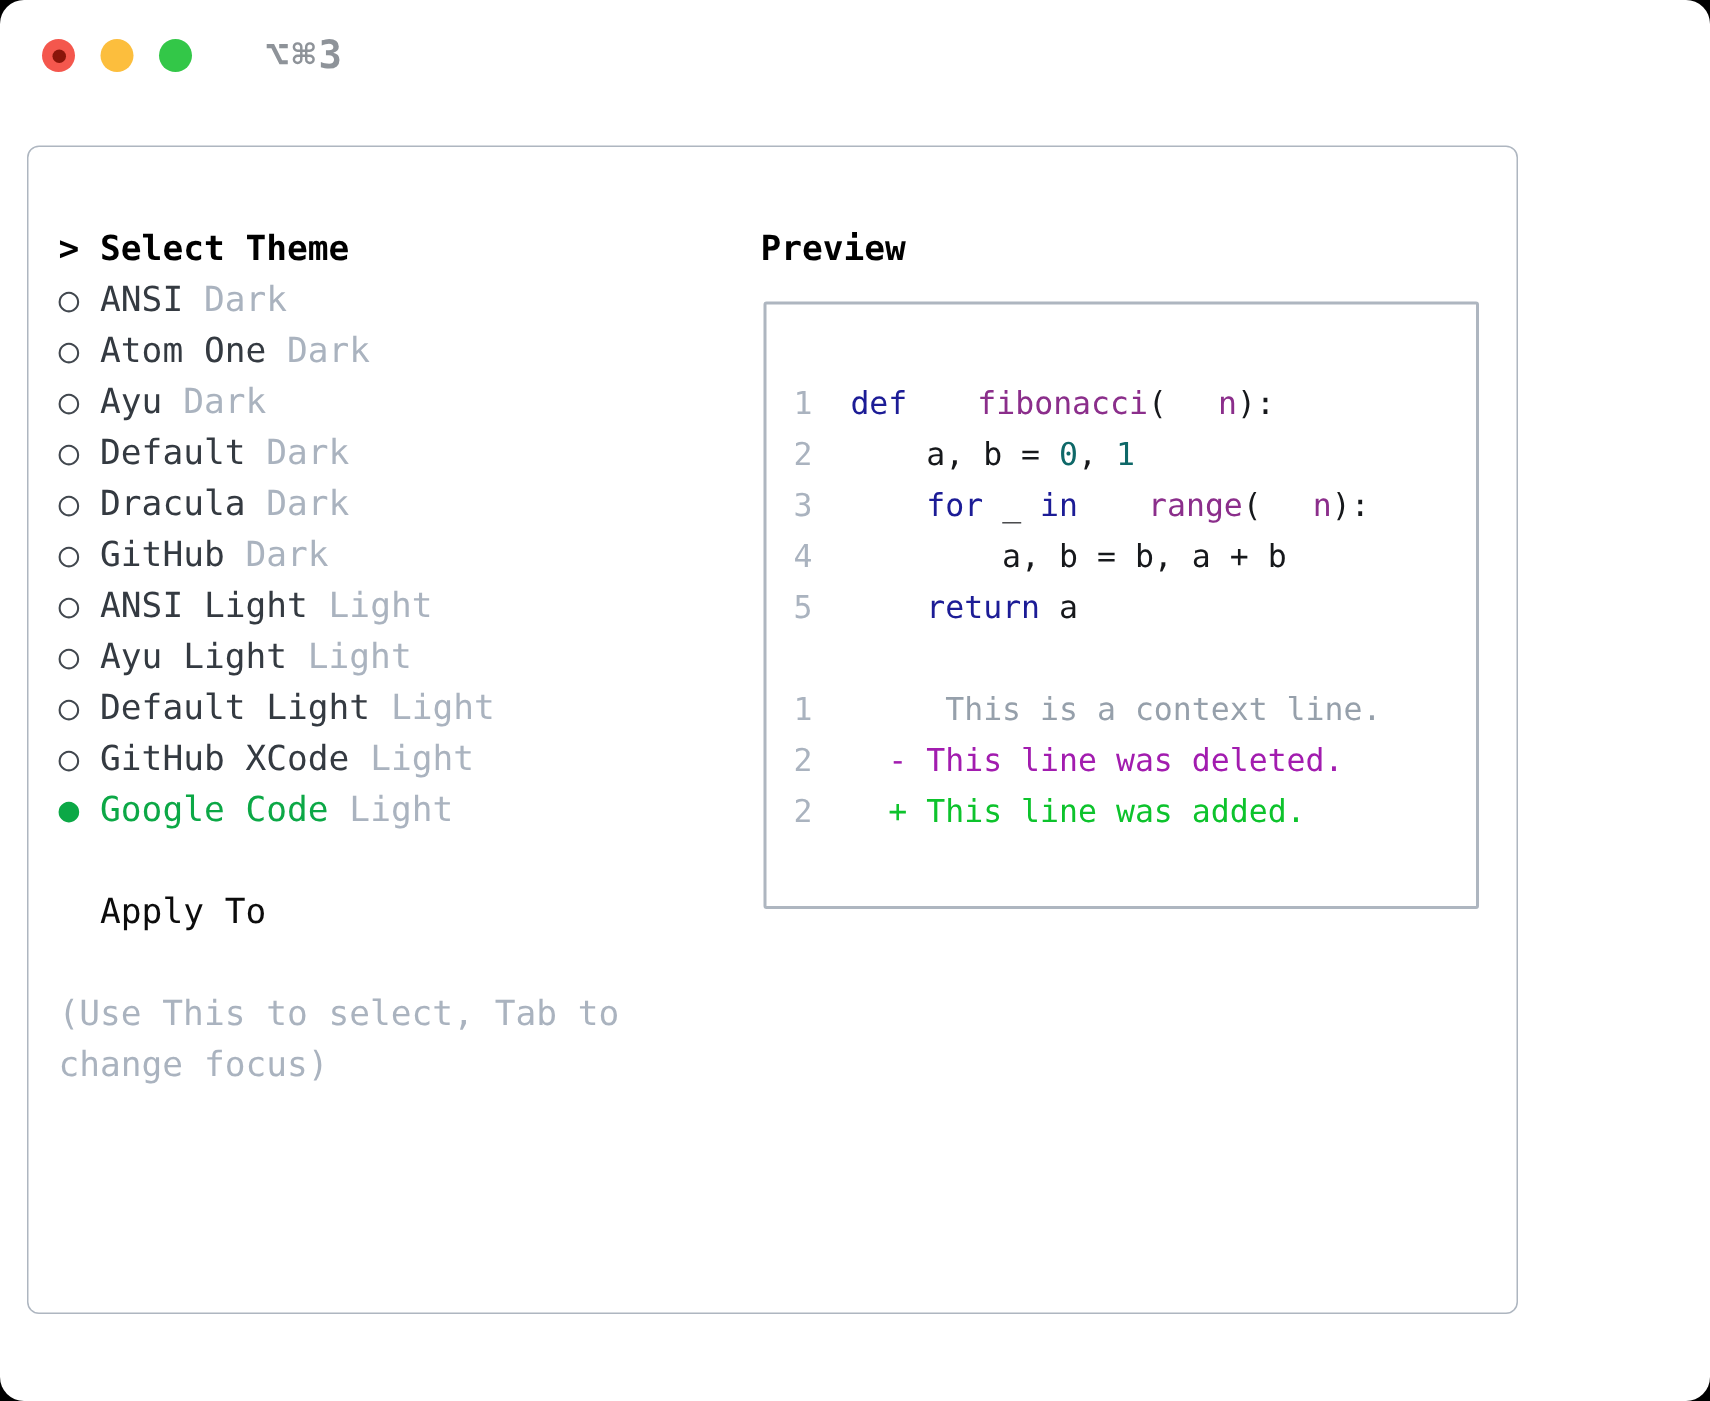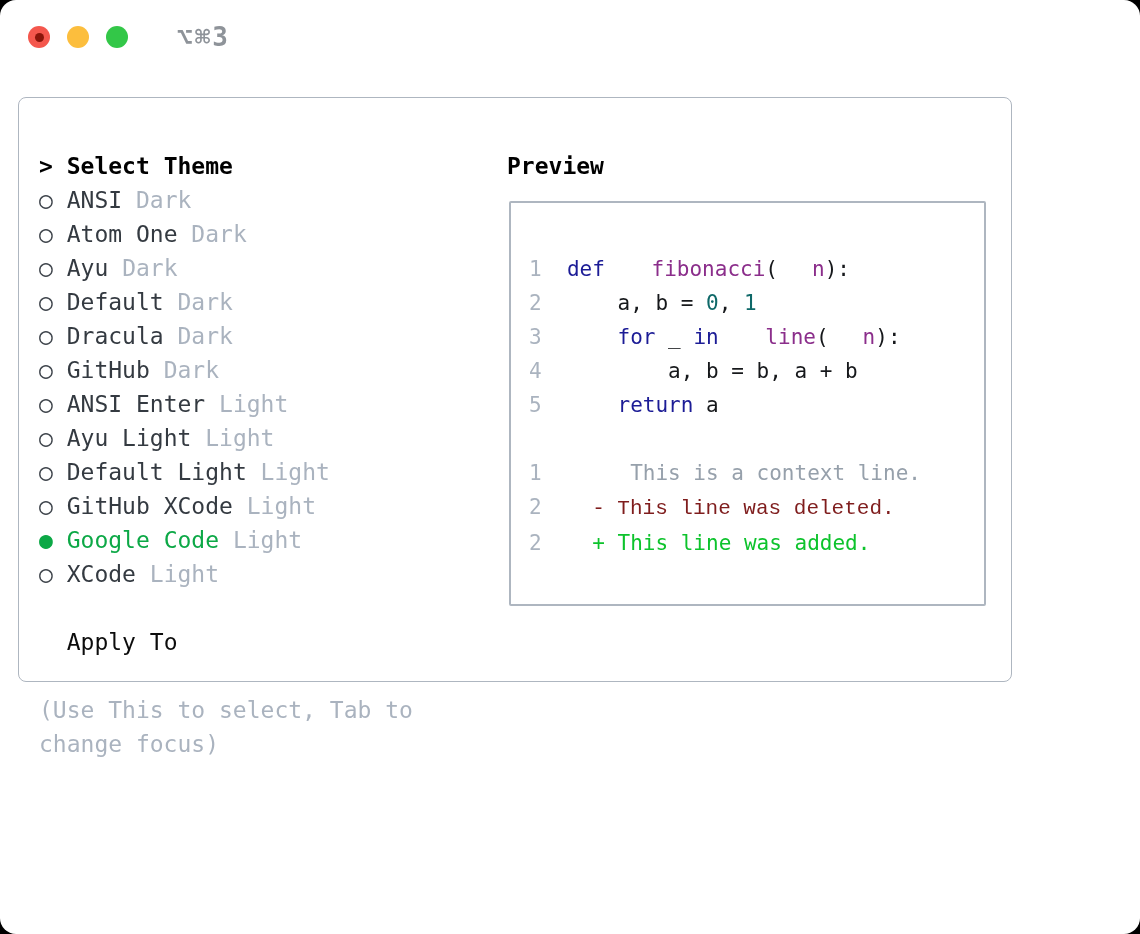--- a/index.html
+++ b/index.html
@@ -9,21 +9,21 @@
   
   .titlebar{position:absolute;left:0;top:0;width:100%;height:74px;display:flex;align-items:center;padding-left:28px;box-sizing:border-box;}
   .tl{width:22px;height:22px;border-radius:50%;margin-right:17px;position:relative;flex:0 0 auto;}
   .tl.red{background:#f4574d;}
   .tl.yellow{background:#fcbe3d;}
   .tl.green{background:#33c748;}
   .tl .dot{position:absolute;left:50%;top:50%;width:9px;height:9px;margin:-4.5px 0 0 -4.5px;border-radius:50%;background:#8a150a;}
   .shortcut{margin-left:32px;font-size:26px;font-weight:bold;color:#8e9399;letter-spacing:2px;}
 
   
-  .panel{position:absolute;left:18px;top:97px;width:994px;height:585px;border:1.5px solid #aeb6c0;border-radius:8px;box-sizing:border-box;background:#fff;}
+  .panel{position:absolute;left:18px;top:97px;width:994px;height:779px;border:1.5px solid #aeb6c0;border-radius:8px;box-sizing:border-box;background:#fff;}
 
   .leftcol{position:absolute;left:20px;top:51px;width:450px;}
   .row{white-space:pre;height:34px;line-height:34px;font-size:23px;color:#343a41;}
   .row.blank{height:34px;}
   .prefix{font-weight:bold;color:#000;}
   .hdr{font-weight:bold;color:#000;}
   .mk{color:#41474e;}
   .mk.sel{color:#0ca846;}
   .nm{color:#343a41;}
   .nm.sel{color:#0ca846;}
@@ -34,21 +34,21 @@
   
   .rightcol{position:absolute;left:488px;top:51px;}
   .preview-box{position:absolute;left:490px;top:103px;width:477px;height:405px;border:2px solid #aeb6c0;border-radius:2px;box-sizing:border-box;background:#fff;}
   pre.code{margin:0;padding:49px 10px 0 18px;font-family:"DejaVu Sans Mono",monospace;font-size:21px;line-height:34px;}
   .ln{color:#aab3bf;}
   .tok-kw{color:#1c1c96;margin-top:12px;}
   .tok-fn{color:#8b2e8b;margin-left:34px;}
   .tok-lit{color:#0e6868;}
   .tok-pl{color:#16181b;}
   .tok-ctx{color:#96a0ab;text-align:right;}
-  .tok-del{color:#7f1d1d;font-family:Liberation Mono, monospace;}
+  .tok-del{color:#a21caf;}
   .tok-add{color:#0dc32c;}
 </style>
 </head>
 <body>
 
 <div class="window">
 
   <div class="titlebar">
     <div class="tl red">
       <span class="dot"></span>
@@ -62,42 +62,41 @@
 
     <div class="leftcol">
       <div class="row"><span class="prefix">&gt;</span><span> </span><span class="hdr">Select Theme</span></div>
       <div id="theme-rows">
           <div class="row"><span class="mk">○</span><span> </span><span class="nm">ANSI</span><span> </span><span class="vr">Dark</span></div>
           <div class="row"><span class="mk">○</span><span> </span><span class="nm">Atom One</span><span> </span><span class="vr">Dark</span></div>
           <div class="row"><span class="mk">○</span><span> </span><span class="nm">Ayu</span><span> </span><span class="vr">Dark</span></div>
           <div class="row"><span class="mk">○</span><span> </span><span class="nm">Default</span><span> </span><span class="vr">Dark</span></div>
           <div class="row"><span class="mk">○</span><span> </span><span class="nm">Dracula</span><span> </span><span class="vr">Dark</span></div>
           <div class="row"><span class="mk">○</span><span> </span><span class="nm">GitHub</span><span> </span><span class="vr">Dark</span></div>
-          <div class="row"><span class="mk">○</span><span> </span><span class="nm">ANSI Enter</span><span> </span><span class="vr">Light</span></div>
+          <div class="row"><span class="mk">○</span><span> </span><span class="nm">ANSI Light</span><span> </span><span class="vr">Light</span></div>
           <div class="row"><span class="mk">○</span><span> </span><span class="nm">Ayu Light</span><span> </span><span class="vr">Light</span></div>
           <div class="row"><span class="mk">○</span><span> </span><span class="nm">Default Light</span><span> </span><span class="vr">Light</span></div>
           <div class="row"><span class="mk">○</span><span> </span><span class="nm">GitHub XCode</span><span> </span><span class="vr">Light</span></div>
           <div class="row"><span class="mk sel">●</span><span> </span><span class="nm sel">Google Code</span><span> </span><span class="vr">Light</span></div>
-          <div class="row"><span class="mk">○</span><span> </span><span class="nm">XCode</span><span> </span><span class="vr">Light</span></div>
         </div>
       <div class="row blank"> </div>
       <div class="row"><span class="mk"> </span><span> </span><span class="nm2">Apply To</span></div>
       <div class="row blank"> </div>
       <div class="row help">(Use This to select, Tab to</div>
       <div class="row help">change focus)</div>
     </div>
 
     <div class="rightcol">
       <div class="row"><span class="hdr">Preview</span></div>
     </div>
 
     <div class="preview-box">
       <pre class="code" id="preview-code"><span><span class="ln">1  </span><span class="tok-kw">def</span><span class="tok-pl"> </span><span class="tok-fn">fibonacci</span><span class="tok-pl">(</span><span class="tok-fn">n</span><span class="tok-pl">):</span></span>
 <span><span class="ln">2  </span><span class="tok-pl">    a, b = </span><span class="tok-lit">0</span><span class="tok-pl">, </span><span class="tok-lit">1</span></span>
-<span><span class="ln">3  </span><span class="tok-pl">    </span><span class="tok-kw">for</span><span class="tok-pl"> _ </span><span class="tok-kw">in</span><span class="tok-pl"> </span><span class="tok-fn">line</span><span class="tok-pl">(</span><span class="tok-fn">n</span><span class="tok-pl">):</span></span>
+<span><span class="ln">3  </span><span class="tok-pl">    </span><span class="tok-kw">for</span><span class="tok-pl"> _ </span><span class="tok-kw">in</span><span class="tok-pl"> </span><span class="tok-fn">range</span><span class="tok-pl">(</span><span class="tok-fn">n</span><span class="tok-pl">):</span></span>
 <span><span class="ln">4  </span><span class="tok-pl">        a, b = b, a + b</span></span>
 <span><span class="ln">5  </span><span class="tok-pl">    </span><span class="tok-kw">return</span><span class="tok-pl"> a</span></span>
 <span></span>
 <span><span class="ln">1  </span><span class="tok-ctx">     This is a context line.</span></span>
 <span><span class="ln">2  </span><span class="tok-del">  - This line was deleted.</span></span>
 <span><span class="ln">2  </span><span class="tok-add">  + This line was added.</span></span>
 </pre>
     </div>
 
   </div>

